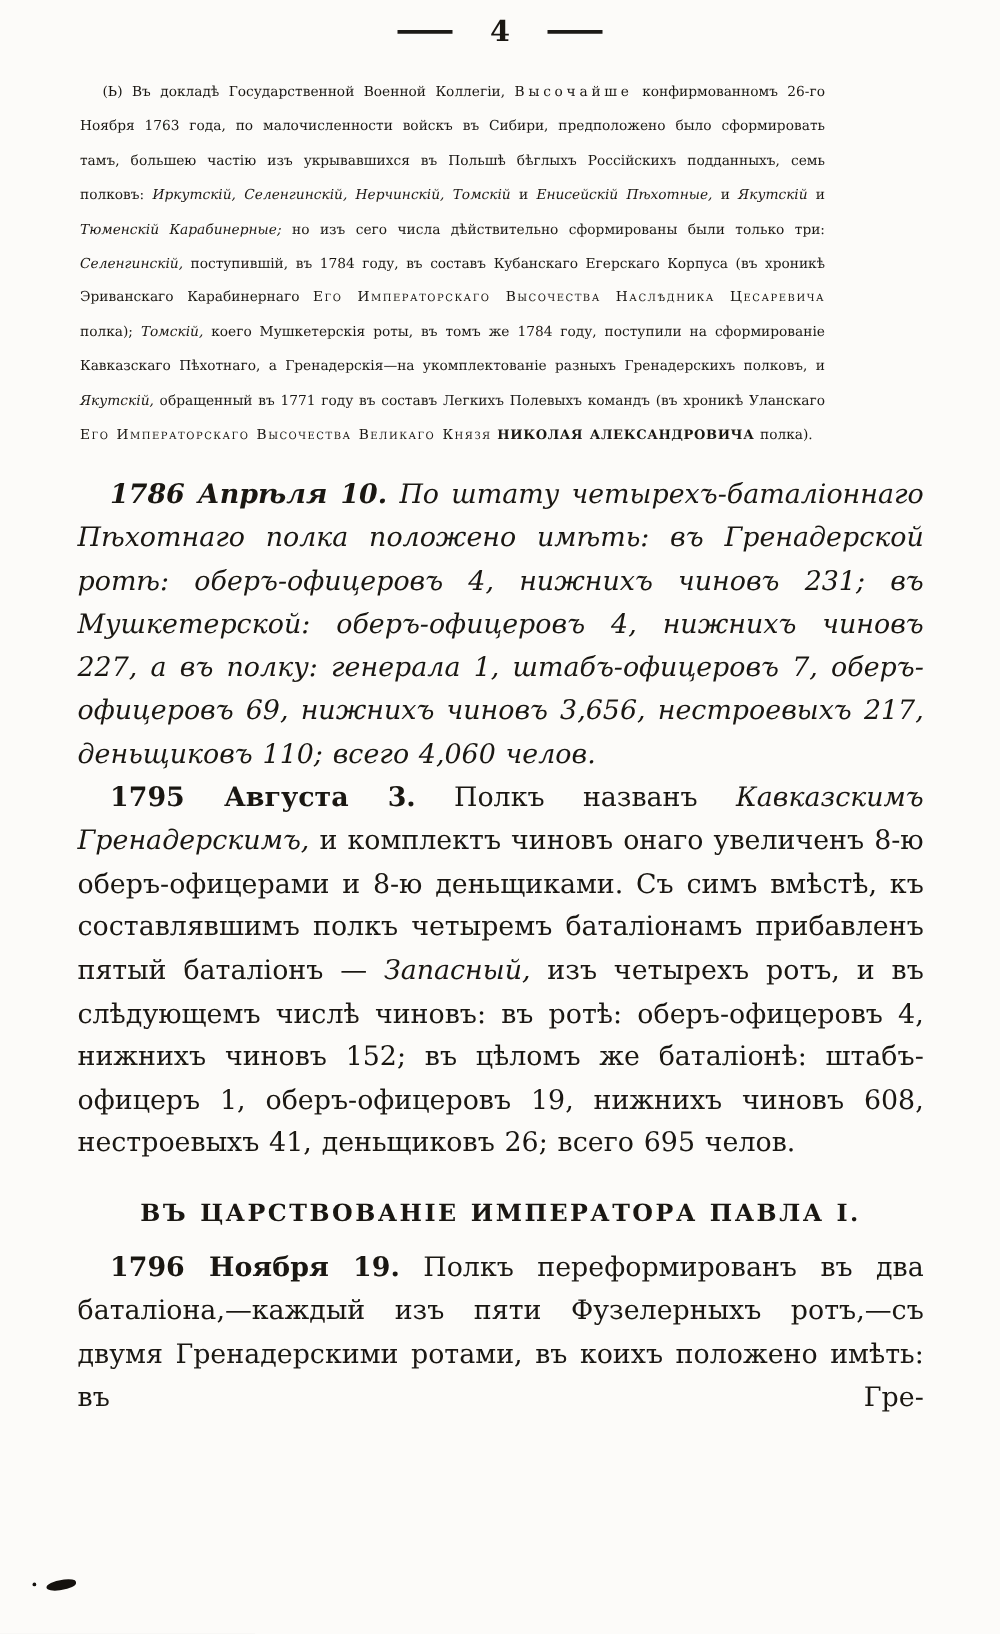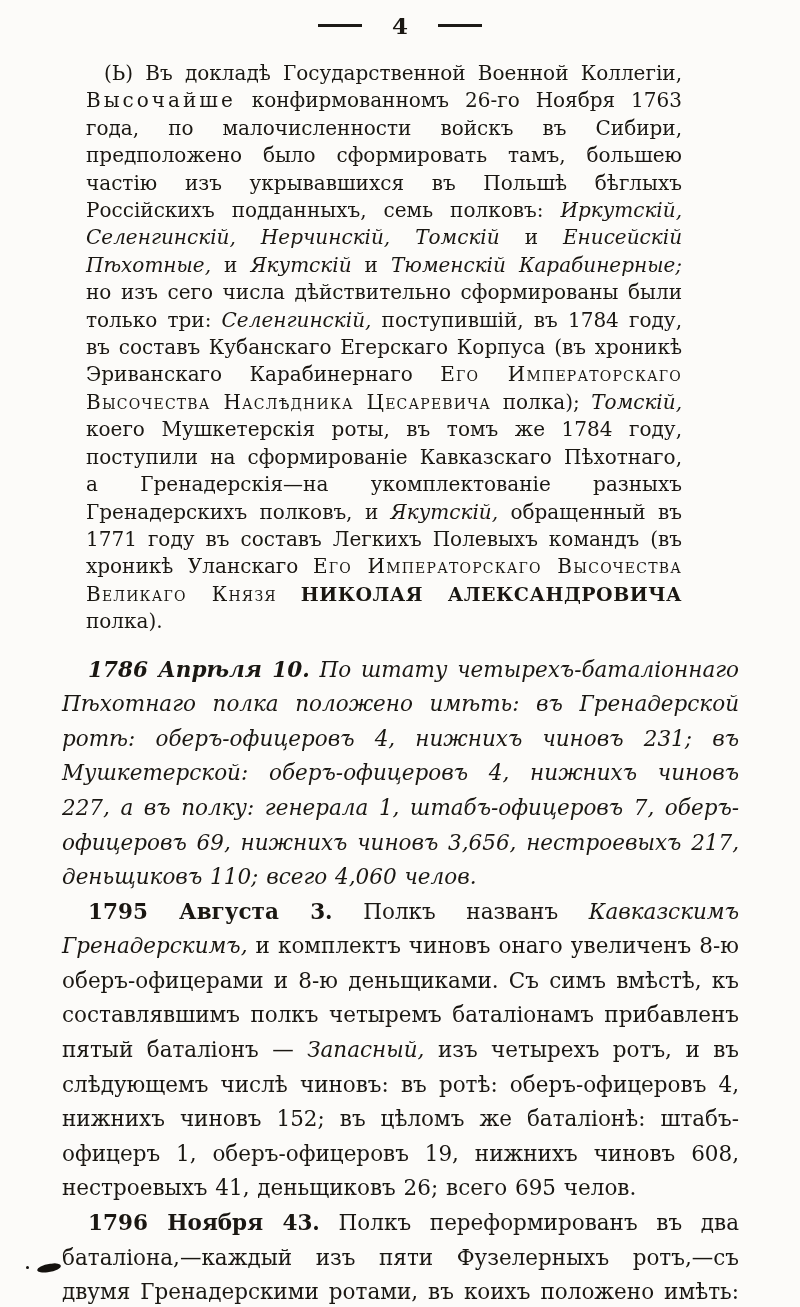--- a/index.html
+++ b/index.html
@@ -14,23 +14,23 @@
     -webkit-font-smoothing:antialiased;
   }
   .page-header{
     display:flex;justify-content:center;align-items:center;
     padding-top:10px;height:30px;
   }
   .dash{display:inline-block;width:44px;height:3px;background:#1c1a17;margin:0 30px;}
   .page-num{font-size:23px;font-weight:bold;line-height:1;}
 
   .footnote{
-    margin:20px 89px 0 86px;
+    margin:20px 89px 0 64px;
     width:596px;
-    font-size:20px;
+    font-size:11px;
     line-height:27.4px;
     text-align:justify;
     text-indent:18px;
     word-spacing:1px;
   }
 
   .main{
     margin-left:62px;
     width:677px;
     font-size:21.5px;
@@ -79,19 +79,20 @@
     <span class="dash"></span>
     <span class="page-num">4</span>
     <span class="dash"></span>
   </div>
 
   <div class="footnote"><span>(Ь) Въ докладѣ Государственной Военной Коллегіи, </span><span class="seg-sp">Высочайше</span><span> конфирмованномъ 26-го Ноября 1763 года, по малочисленности войскъ въ Сибири, предположено было сформировать тамъ, большею частію изъ укрывавшихся въ Польшѣ бѣглыхъ Россійскихъ подданныхъ, семь полковъ: </span><span class="seg-i">Иркутскій, Селенгинскій, Нерчинскій, Томскій</span><span> и </span><span class="seg-i">Енисейскій Пѣхотные,</span><span> и </span><span class="seg-i">Якутскій</span><span> и </span><span class="seg-i">Тюменскій Карабинерные;</span><span> но изъ сего числа дѣйствительно сформированы были только три: </span><span class="seg-i">Селенгинскій,</span><span> поступившій, въ 1784 году, въ составъ Кубанскаго Егерскаго Корпуса (въ хроникѣ Эриванскаго Карабинернаго </span><span class="seg-sc">Его Императорскаго Высочества Наслѣдника Цесаревича</span><span> полка); </span><span class="seg-i">Томскій,</span><span> коего Мушкетерскія роты, въ томъ же 1784 году, поступили на сформированіе Кавказскаго Пѣхотнаго, а Гренадерскія—на укомплектованіе разныхъ Гренадерскихъ полковъ, и </span><span class="seg-i">Якутскій,</span><span> обращенный въ 1771 году въ составъ Легкихъ Полевыхъ командъ (въ хроникѣ Уланскаго </span><span class="seg-sc">Его Императорскаго Высочества Великаго Князя</span><span> </span><span class="seg-caps">НИКОЛАЯ АЛЕКСАНДРОВИЧА</span><span> полка).</span></div>
 
   <div class="main">
     <p class="para para-first"><span class="seg-b">1786 Апрѣля 10.</span><span> По штату четырехъ-баталіоннаго Пѣхотнаго полка положено имѣть: въ Гренадерской ротѣ: оберъ-офицеровъ 4, нижнихъ чиновъ 231; въ Мушкетерской: оберъ-офицеровъ 4, нижнихъ чиновъ 227, а въ полку: генерала 1, штабъ-офицеровъ 7, оберъ-офицеровъ 69, нижнихъ чиновъ 3,656, нестроевыхъ 217, деньщиковъ 110; всего 4,060 челов.</span></p>
     <p class="para"><span class="seg-b">1795 Августа 3.</span><span> Полкъ названъ </span><span class="seg-i">Кавказскимъ Гренадерскимъ,</span><span> и комплектъ чиновъ онаго увеличенъ 8-ю оберъ-офицерами и 8-ю деньщиками. Съ симъ вмѣстѣ, къ составлявшимъ полкъ четыремъ баталіонамъ прибавленъ пятый баталіонъ — </span><span class="seg-i">Запасный,</span><span> изъ четырехъ ротъ, и въ слѣдующемъ числѣ чиновъ: въ ротѣ: оберъ-офицеровъ 4, нижнихъ чиновъ 152; въ цѣломъ же баталіонѣ: штабъ-офицеръ 1, оберъ-офицеровъ 19, нижнихъ чиновъ 608, нестроевыхъ 41, деньщиковъ 26; всего 695 челов.</span></p>
-    <p class="para para-cutoff"><span class="seg-b">1796 Ноября 43.</span><span> Полкъ переформированъ въ два баталіона,—каждый изъ пяти Фузелерныхъ ротъ,—съ двумя Гренадерскими ротами, въ коихъ положено имѣть: въ Гре-</span></p>
+    <h2 class="section-heading">ВЪ ЦАРСТВОВАНІЕ ИМПЕРАТОРА ПАВЛА I.</h2>
+    <p class="para para-cutoff"><span class="seg-b">1796 Ноября 19.</span><span> Полкъ переформированъ въ два баталіона,—каждый изъ пяти Фузелерныхъ ротъ,—съ двумя Гренадерскими ротами, въ коихъ положено имѣть: въ Гре-</span></p>
   </div>
 
   <div class="ink-blot"></div>
   <div class="ink-dot"></div>
 
 </div>
 
 </body></html>

